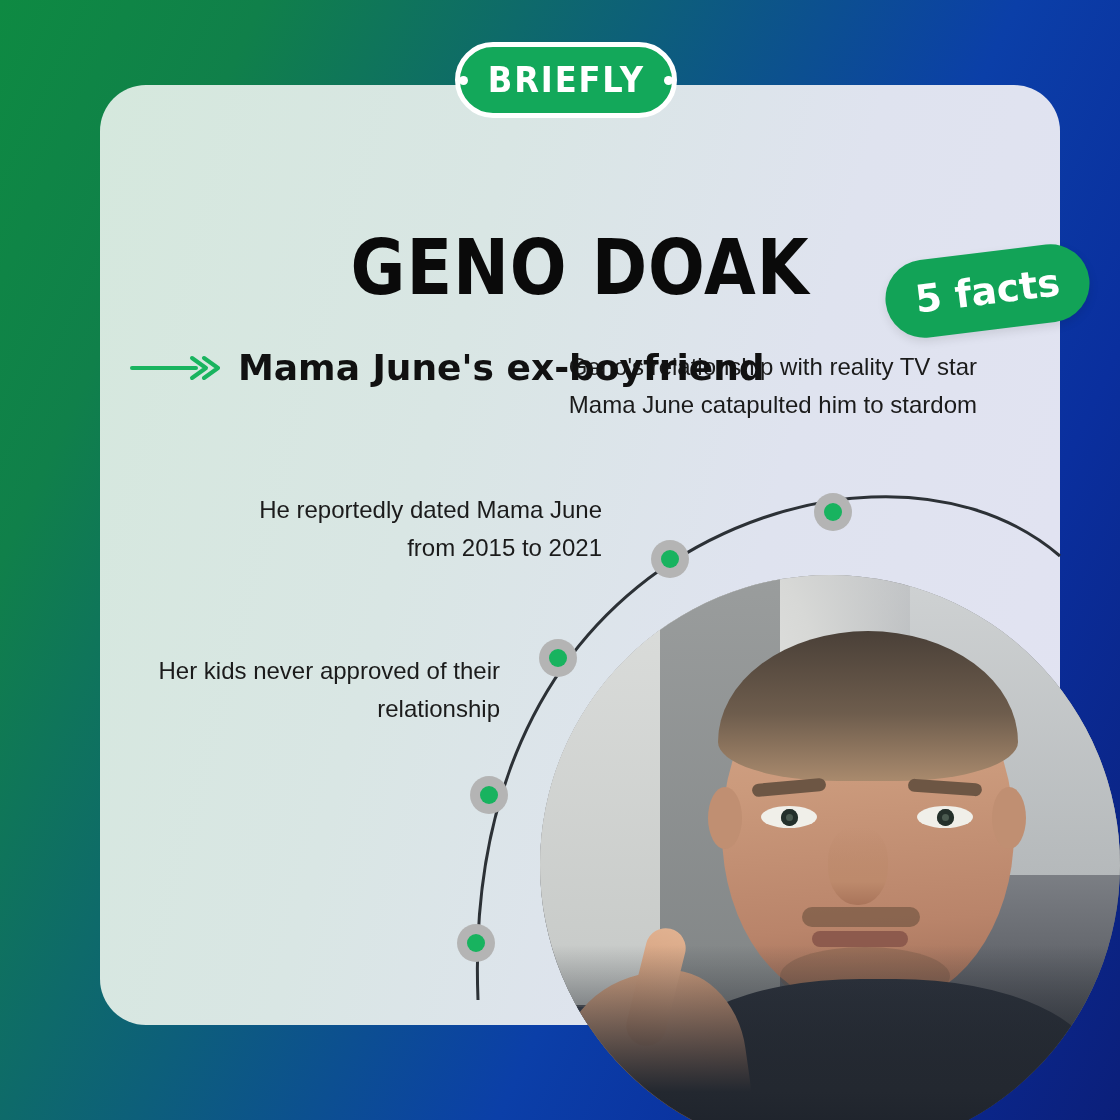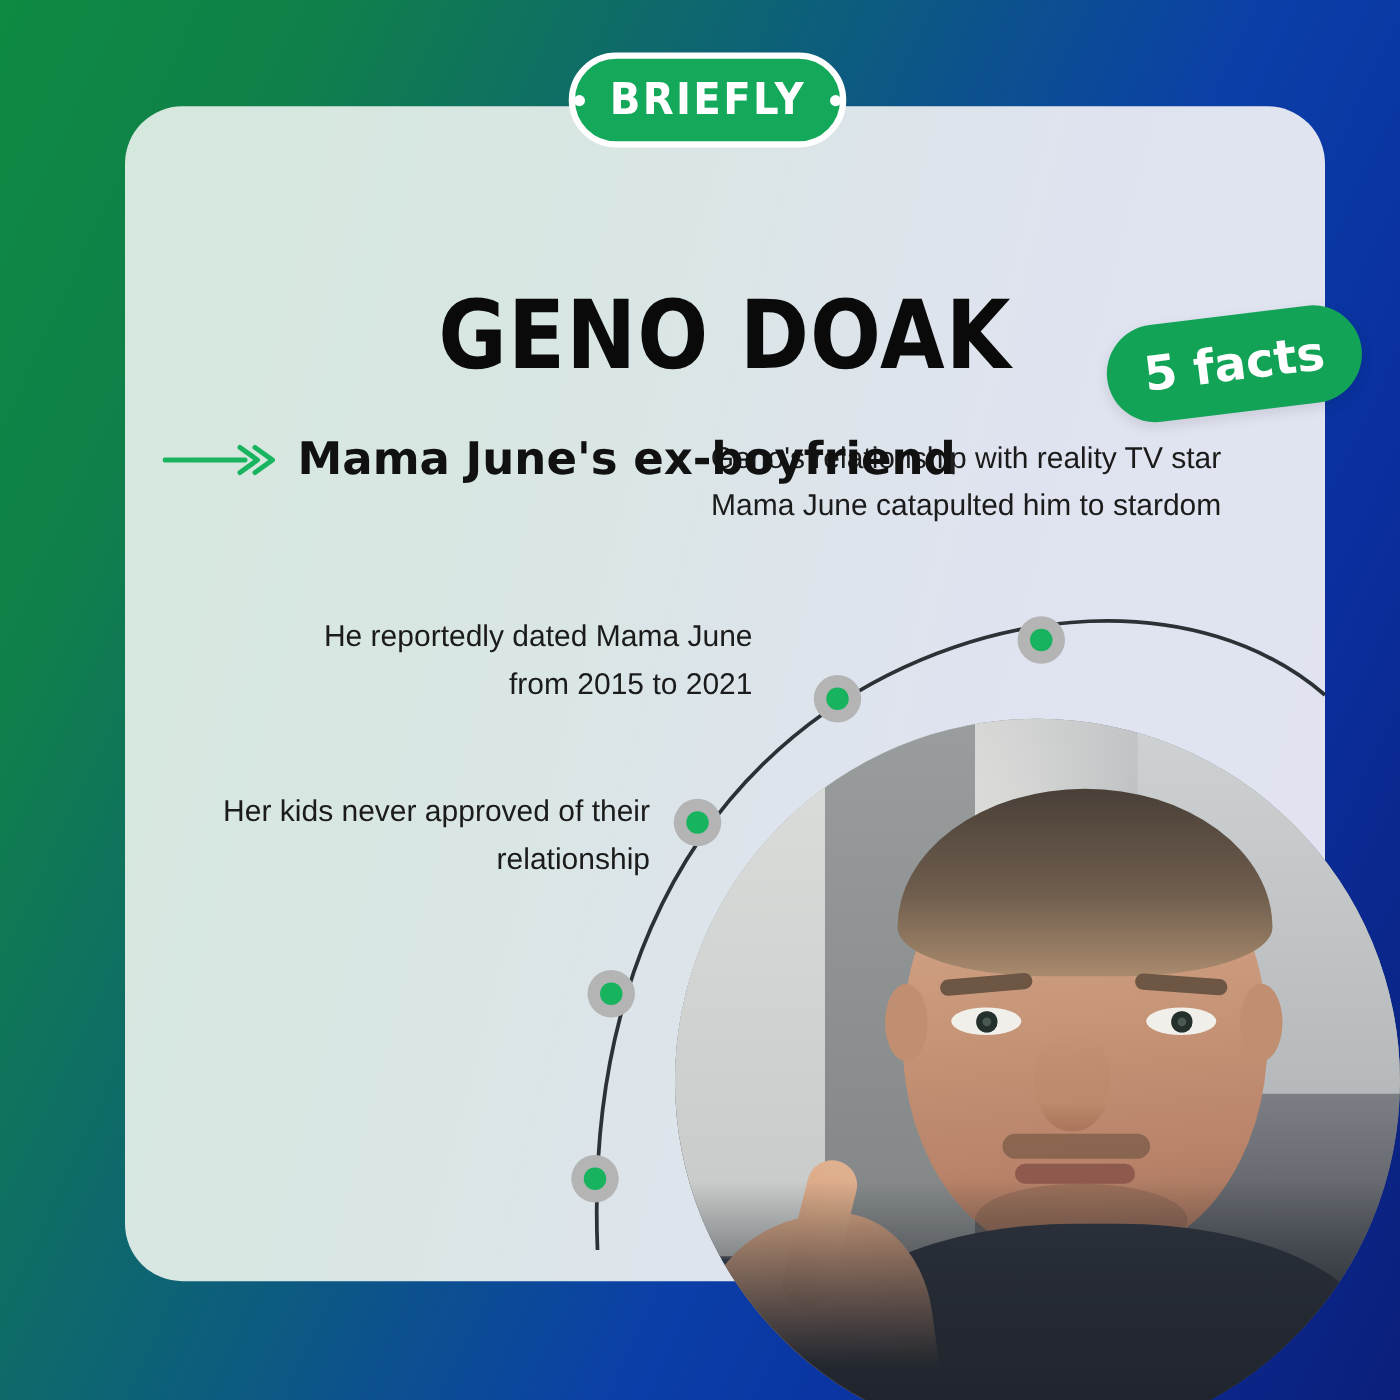--- a/index.html
+++ b/index.html
@@ -142,21 +142,21 @@
     position: absolute;
     text-align: right;
     color: #1b1b1b;
     font-family: "Liberation Sans", sans-serif;
     font-size: 24px;
     line-height: 38px;
     z-index: 4;
   }
   .fact-0 { left: 540px; top: 348px; width: 437px; }
   .fact-1 { left: 230px; top: 491px; width: 372px; }
-  .fact-2 { left: 120px; top: 631px; width: 380px; margin-left: 20px; }
+  .fact-2 { left: 120px; top: 652px; width: 380px; }
   .fact-3 { left: 60px;  top: 766px; width: 400px; }
   .fact-4 { left: 60px;  top: 905px; width: 377px; }
 
   
   .node {
     position: absolute;
     width: 38px;
     height: 38px;
     border-radius: 50%;
     background: #b4b4b4;

